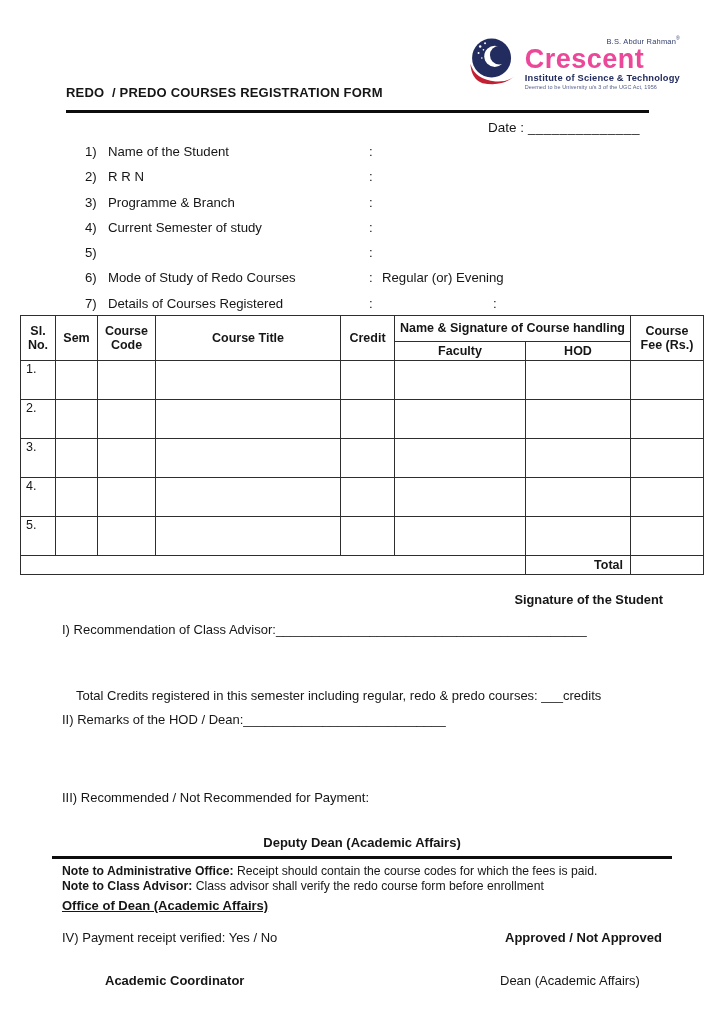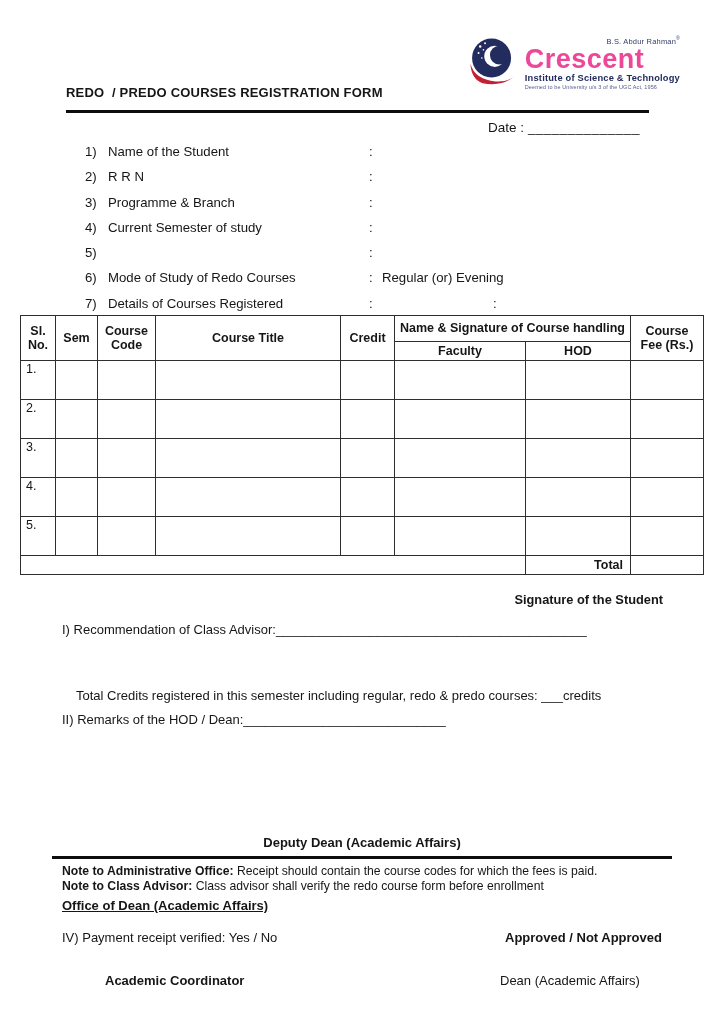--- a/index.html
+++ b/index.html
@@ -236,20 +236,21 @@
 
   <div class="abs line-I">
     <span>I)  Recommendation of Class Advisor:</span><span>___________________________________________</span>
   </div>
   <div class="abs line-credits">Total Credits registered in this semester including regular, redo &amp; predo courses: ___credits</div>
 
   <div class="abs line-II">
     <span>II)  Remarks of the HOD / Dean:</span><span>____________________________</span>
   </div>
 
+  <div class="abs line-III">III)  Recommended / Not Recommended for Payment:</div>
   <div class="abs sig-deputy">Deputy Dean (Academic Affairs)</div>
 
   <div class="abs sep-rule"></div>
   <div class="abs note1">
     <span class="note-label">Note to Administrative Office:</span>
     <span>Receipt should contain the course codes for which the fees is paid.</span>
   </div>
   <div class="abs note2">
     <span class="note-label">Note to Class Advisor:</span>
     <span>Class advisor shall verify the redo course form before enrollment</span>

